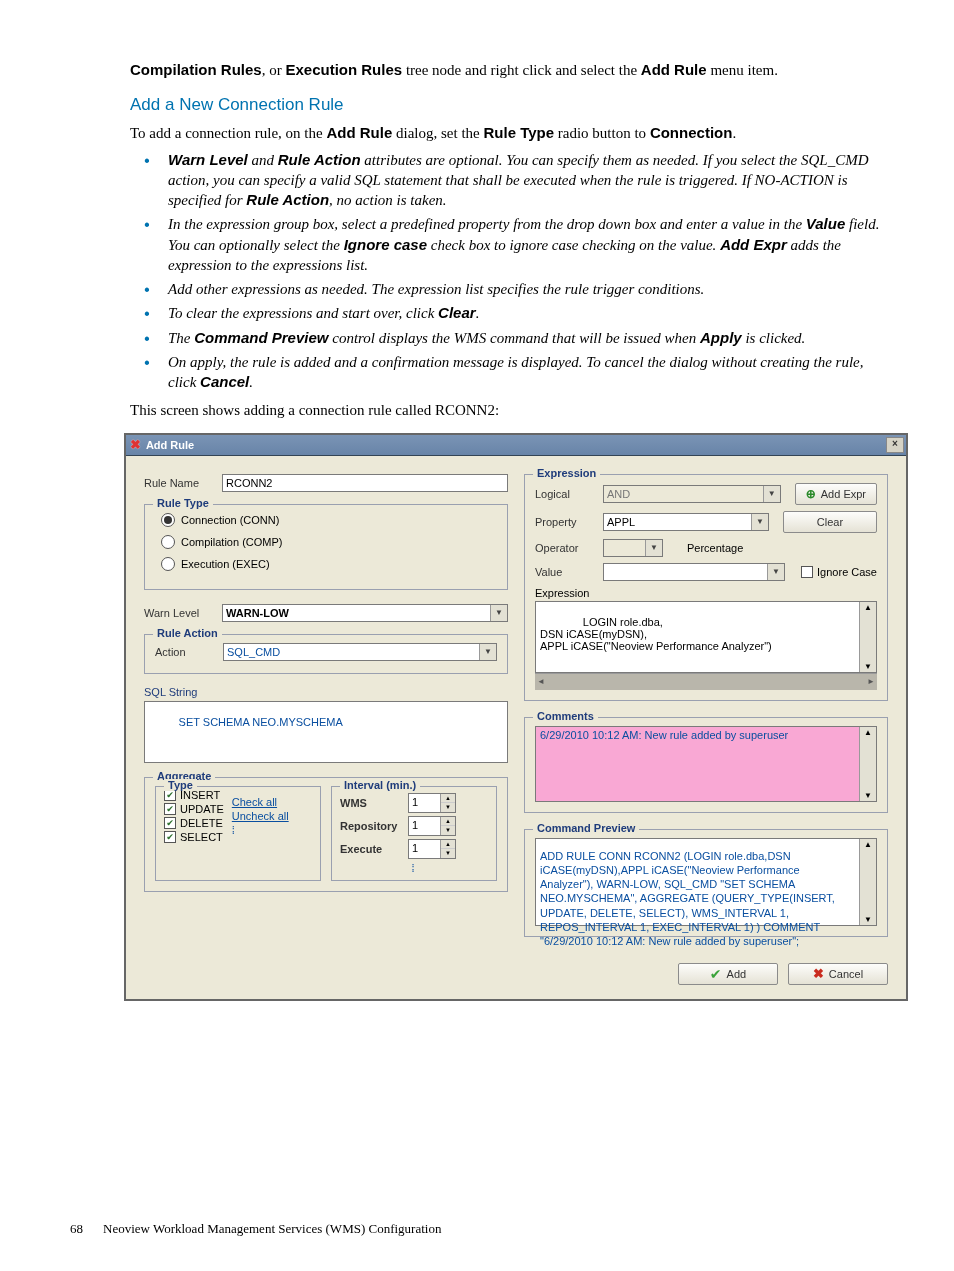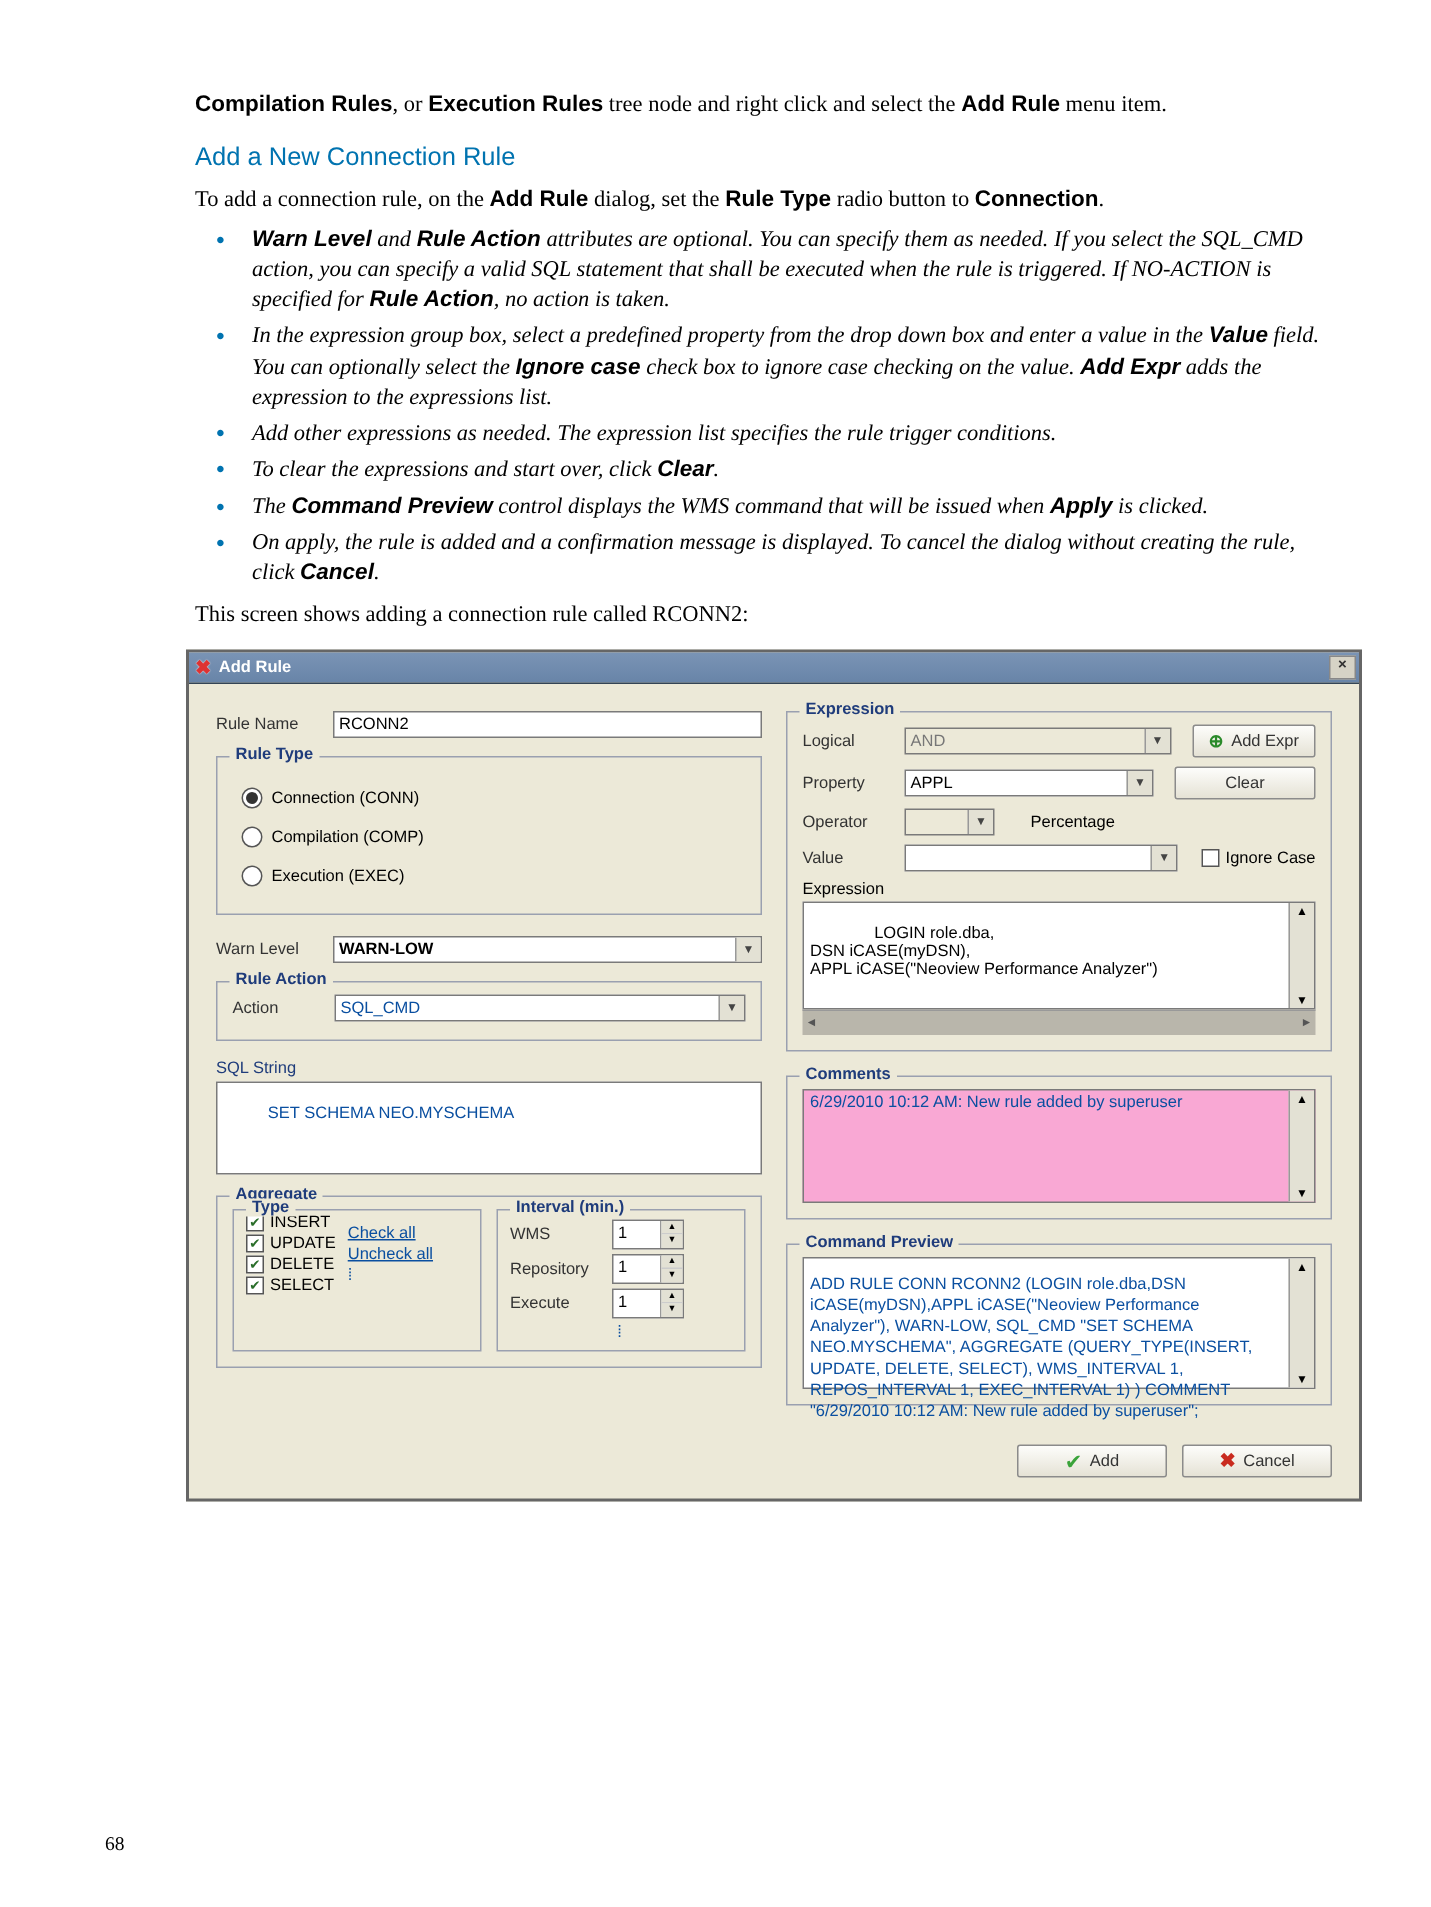--- a/index.html
+++ b/index.html
@@ -86,21 +86,21 @@
   .dialog-body {
     display: flex;
     gap: 16px;
     padding: 18px 18px 6px 18px;
   }
   .col { flex: 1; display: flex; flex-direction: column; }
 
   .row { display: flex; align-items: center; gap: 8px; margin-bottom: 6px; }
   .lbl { width: 70px; flex: none; color: #333; }
   .lbl-short { width: 60px; flex: none; color: #333; }
-  .lbl-mid { width: 60px; flex: none; color: #333; }
+  .lbl-mid { width: 60px; flex: none; color: #333; font-weight: bold; }
 
   .txt {
     border: 1px solid #7a7a7a;
     background: #fff;
     height: 18px;
     padding: 0 3px;
     font-size: 11px;
     font-family: Tahoma, Arial, sans-serif;
     box-sizing: border-box;
   }
@@ -113,21 +113,21 @@
   .fieldset > .legend {
     position: absolute;
     top: -8px;
     left: 8px;
     background: #ece9d8;
     padding: 0 4px;
     font-weight: bold;
     color: #1f3c7b;
     font-size: 11px;
   }
-  .radio-row { display: flex; align-items: center; gap: 6px; margin: 12px 0 8px 6px; }
+  .radio-row { display: flex; align-items: center; gap: 6px; margin: 0 0 8px 6px; }
   .radio { appearance: none; width: 12px; height: 12px; border: 1px solid #555; border-radius: 50%; background: #fff; position: relative; }
   .radio.selected::after { content: ""; position: absolute; inset: 2px; border-radius: 50%; background: #333; }
   .combo {
     display: flex; align-items: stretch; height: 18px;
     border: 1px solid #7a7a7a; background: #fff; box-sizing: border-box;
   }
   .combo.disabled { background: #ece9d8; }
   .combo .combo-text { flex: 1; padding: 0 3px; font-size: 11px; line-height: 16px; overflow: hidden; white-space: nowrap; }
   .combo .combo-btn {
     width: 16px; background: #e3e1d4; border-left: 1px solid #999;
@@ -456,15 +456,16 @@
       </div>
       <div class="btn" style="width:78px; justify-content:center;">
         <span class="redx">✖</span>
         <span>Cancel</span>
       </div>
     </div>
   </div>
 
   <div class="footer-bar" style="position:absolute; bottom:34px; left:70px; right:60px; display:flex; gap:20px;">
     <span>68</span>
+    <span>Neoview Workload Management Services (WMS) Configuration</span>
   </div>
 
 </div>
 
 </body></html>

